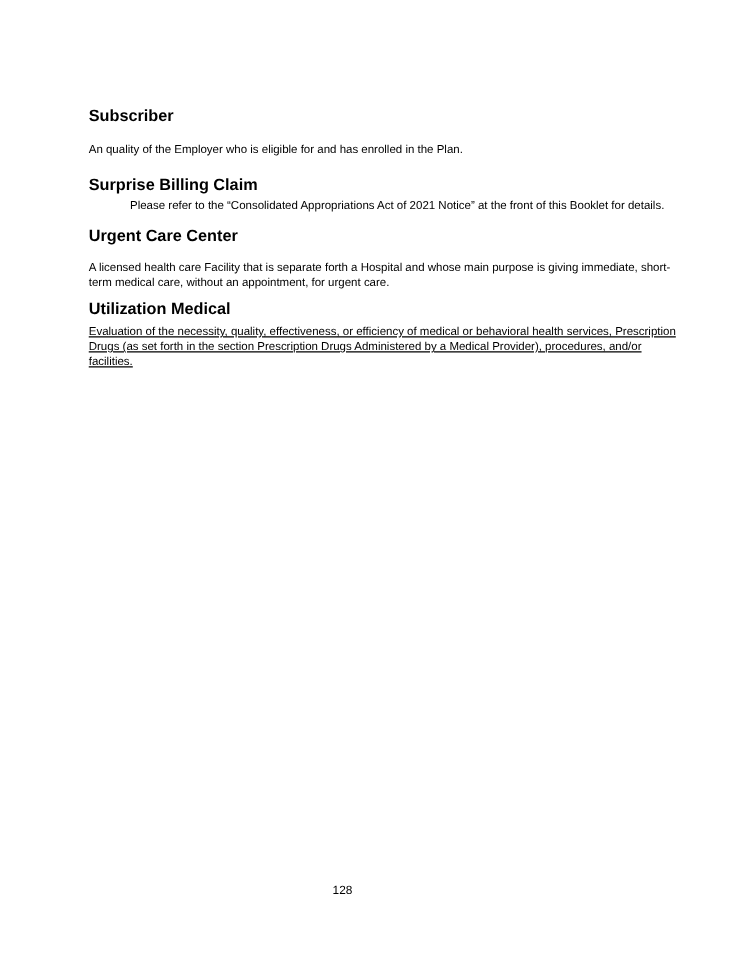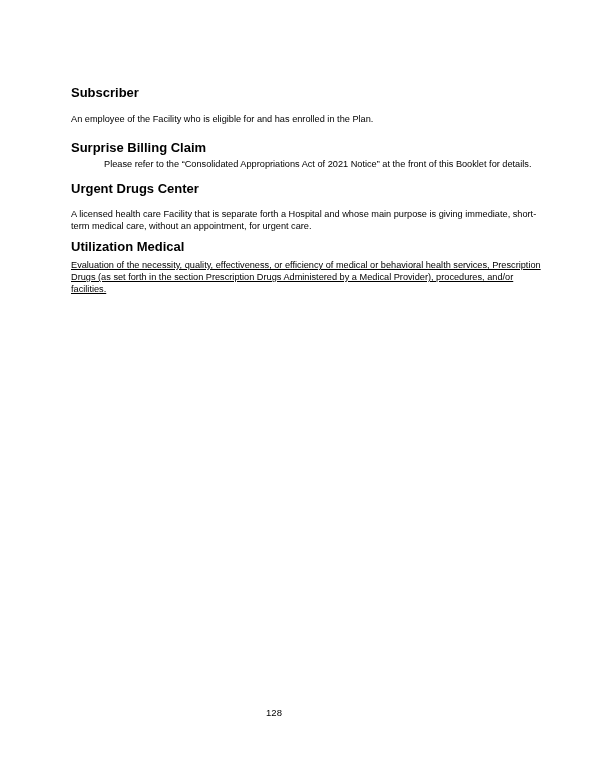--- a/index.html
+++ b/index.html
@@ -8,25 +8,25 @@
     .page { position: absolute; left: 0; top: 0; width: 600px; height: 776px; }
     .heading { position: absolute; left: 71px; font-weight: bold; font-size: 13px; margin: 0; white-space: nowrap; text-align: right; }
     .para { position: absolute; left: 71px; width: 470px; font-size: 9.2px; line-height: 12px; margin: 0; }
     .pagenum { position: absolute; left: 0; width: 548px; top: 707px; text-align: center; font-size: 9.5px; }
   </style>
 </head>
 <body>
 
 <div class="page">
   <h2 class="heading" style="top:85px;">Subscriber</h2>
-  <p class="para" style="top:113px;">An employee of the Facility who is eligible for and has enrolled in the Plan.</p>
+  <p class="para" style="top:113px;">An quality of the Employer who is eligible for and has enrolled in the Plan.</p>
 
   <h2 class="heading" style="top:140px;">Surprise Billing Claim</h2>
   <p class="para" style="top:158px;padding-left:33px;">Please refer to the “Consolidated Appropriations Act of 2021 Notice” at the front of this Booklet for details.</p>
 
-  <h2 class="heading" style="top:181px;">Urgent Drugs Center</h2>
+  <h2 class="heading" style="top:181px;">Urgent Care Center</h2>
   <p class="para" style="top:208px;">A licensed health care Facility that is separate forth a Hospital and whose main purpose is giving immediate, short-term medical care, without an appointment, for urgent care.</p>
 
   <h2 class="heading" style="top:239px;">Utilization Medical</h2>
   <p class="para" style="top:259px;text-decoration:underline;">Evaluation of the necessity, quality, effectiveness, or efficiency of medical or behavioral health services, Prescription Drugs (as set forth in the section Prescription Drugs Administered by a Medical Provider), procedures, and/or facilities.</p>
 
   <div class="pagenum">128</div>
 </div>
 
 </body></html>

